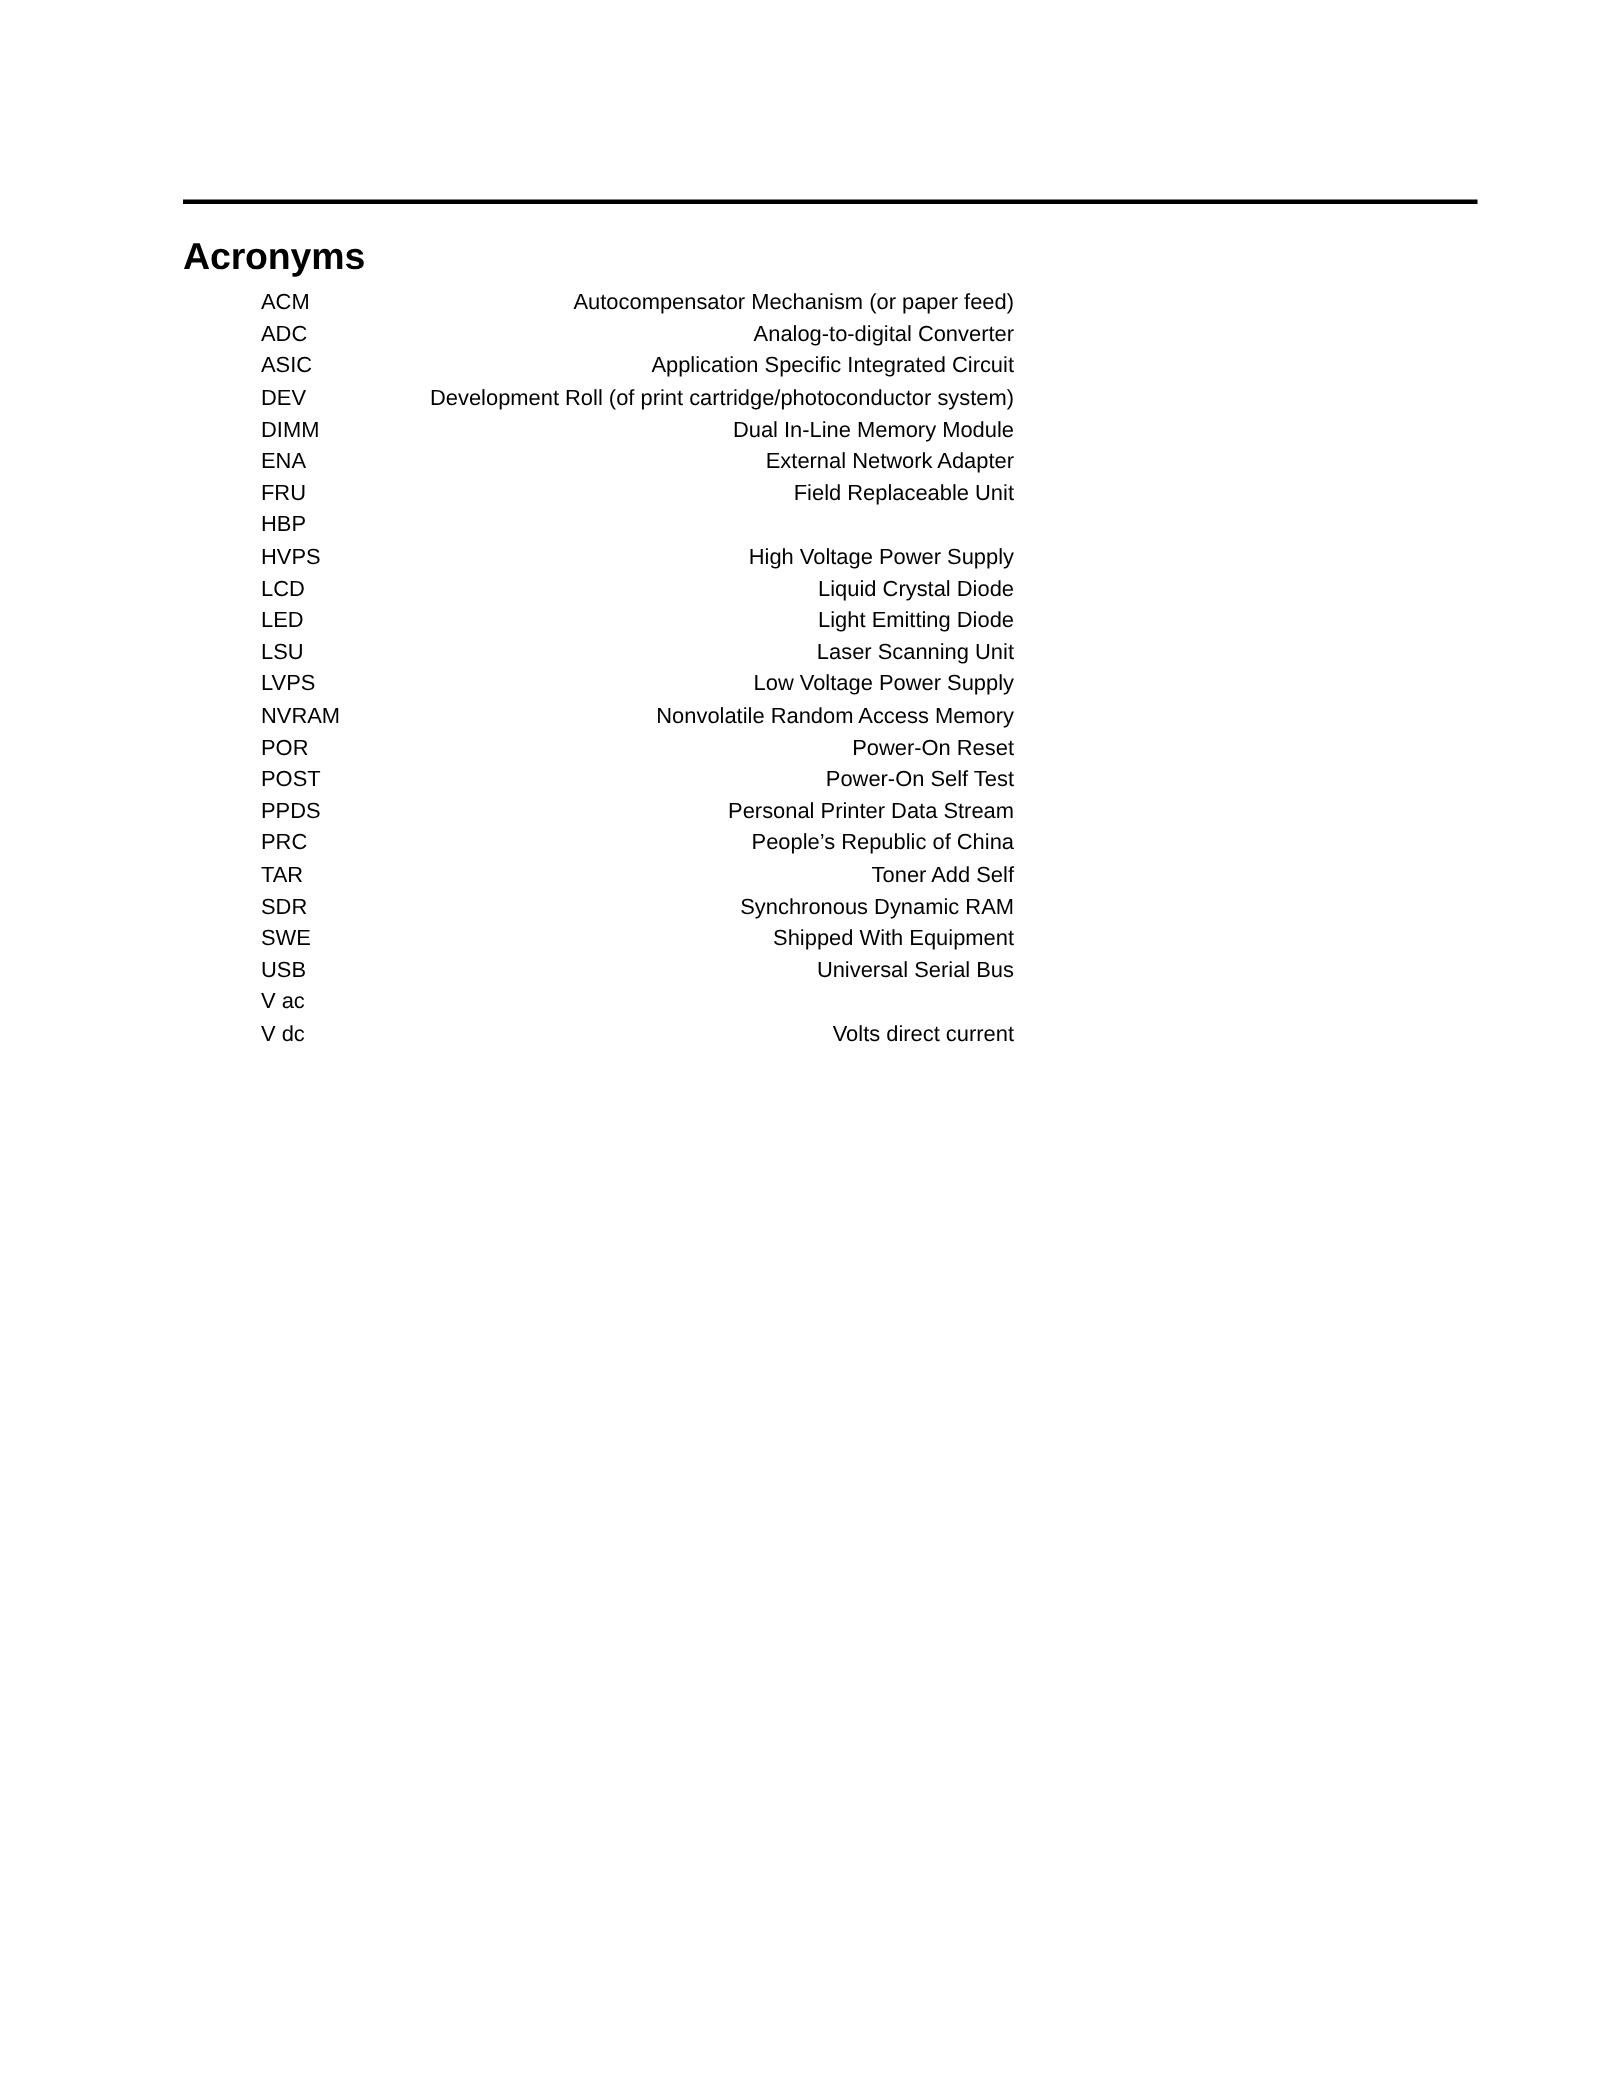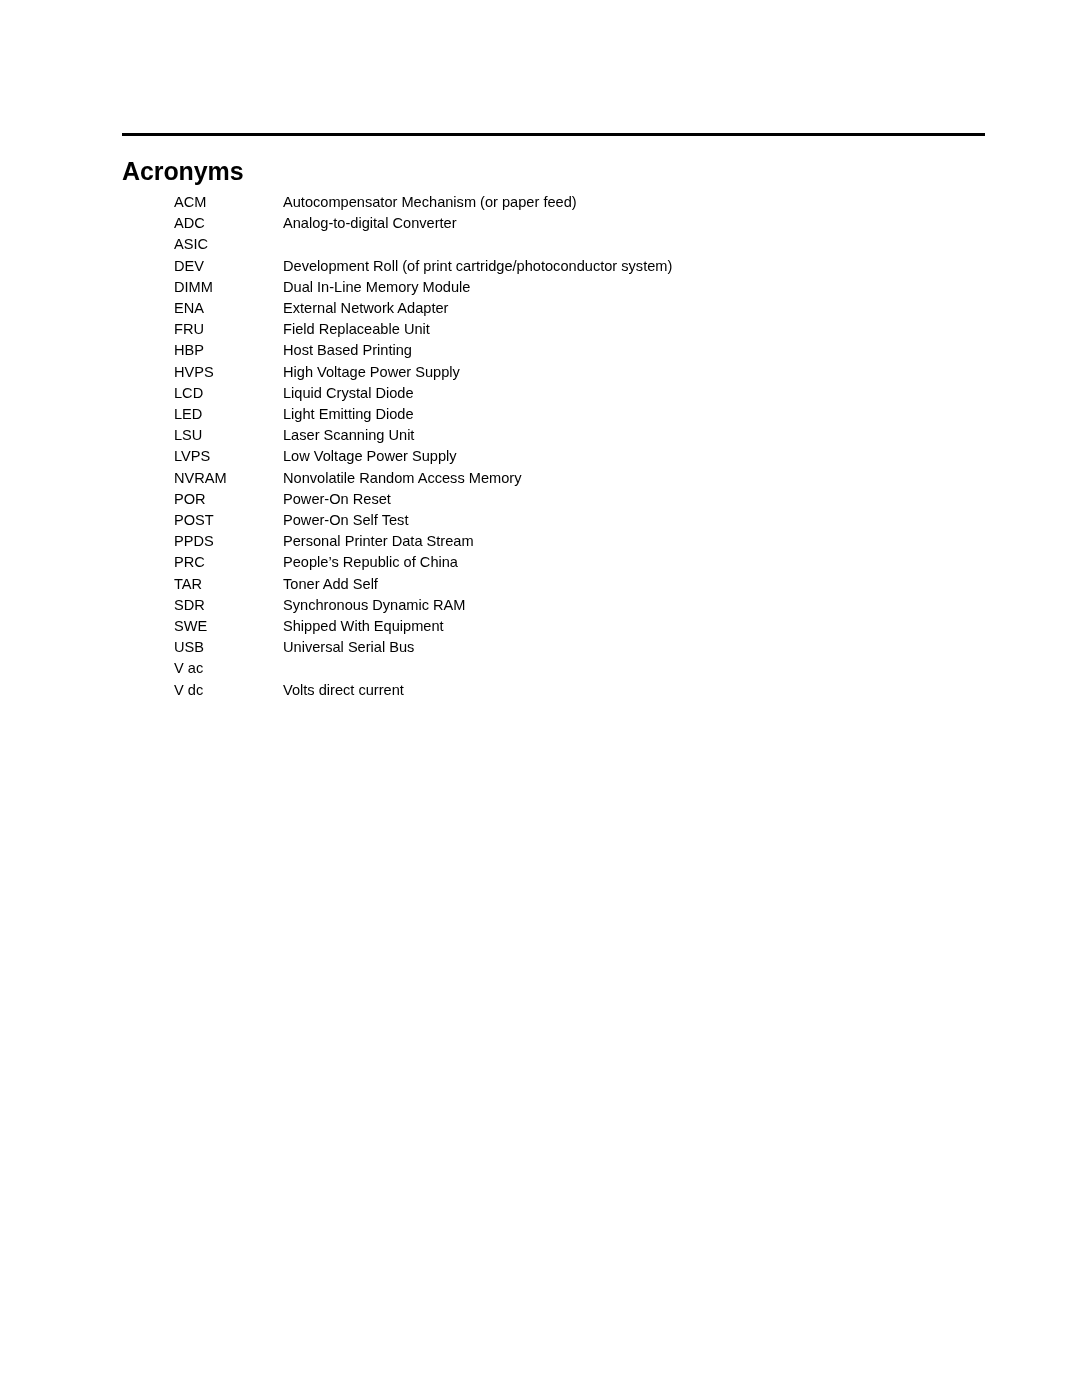--- a/index.html
+++ b/index.html
@@ -59,20 +59,21 @@
   }
   .acronym-term {
     flex: 0 0 109px;
     width: 109px;
     white-space: nowrap;
   }
   .acronym-def {
     flex: 1 1 auto;
     max-width: 393px;
     white-space: normal;
+    text-align: right;
   }
 
   
   .page-footer {
     position: absolute;
     right: 95px;
     top: 1309px;
     display: flex;
     align-items: flex-start;
     gap: 23px;
@@ -101,40 +102,40 @@
       <div class="acronym-row">
         <div class="acronym-term">ACM</div>
         <div class="acronym-def">Autocompensator Mechanism (or paper feed)</div>
       </div>
       <div class="acronym-row">
         <div class="acronym-term">ADC</div>
         <div class="acronym-def">Analog-to-digital Converter</div>
       </div>
       <div class="acronym-row">
         <div class="acronym-term">ASIC</div>
+        <div class="acronym-def">Application Specific Integrated Circuit</div>
       </div>
       <div class="acronym-row">
         <div class="acronym-term">DEV</div>
         <div class="acronym-def">Development Roll (of print cartridge/photoconductor system)</div>
       </div>
       <div class="acronym-row">
         <div class="acronym-term">DIMM</div>
         <div class="acronym-def">Dual In-Line Memory Module</div>
       </div>
       <div class="acronym-row">
         <div class="acronym-term">ENA</div>
         <div class="acronym-def">External Network Adapter</div>
       </div>
       <div class="acronym-row">
         <div class="acronym-term">FRU</div>
         <div class="acronym-def">Field Replaceable Unit</div>
       </div>
       <div class="acronym-row">
         <div class="acronym-term">HBP</div>
-        <div class="acronym-def">Host Based Printing</div>
       </div>
       <div class="acronym-row">
         <div class="acronym-term">HVPS</div>
         <div class="acronym-def">High Voltage Power Supply</div>
       </div>
       <div class="acronym-row">
         <div class="acronym-term">LCD</div>
         <div class="acronym-def">Liquid Crystal Diode</div>
       </div>
       <div class="acronym-row">

